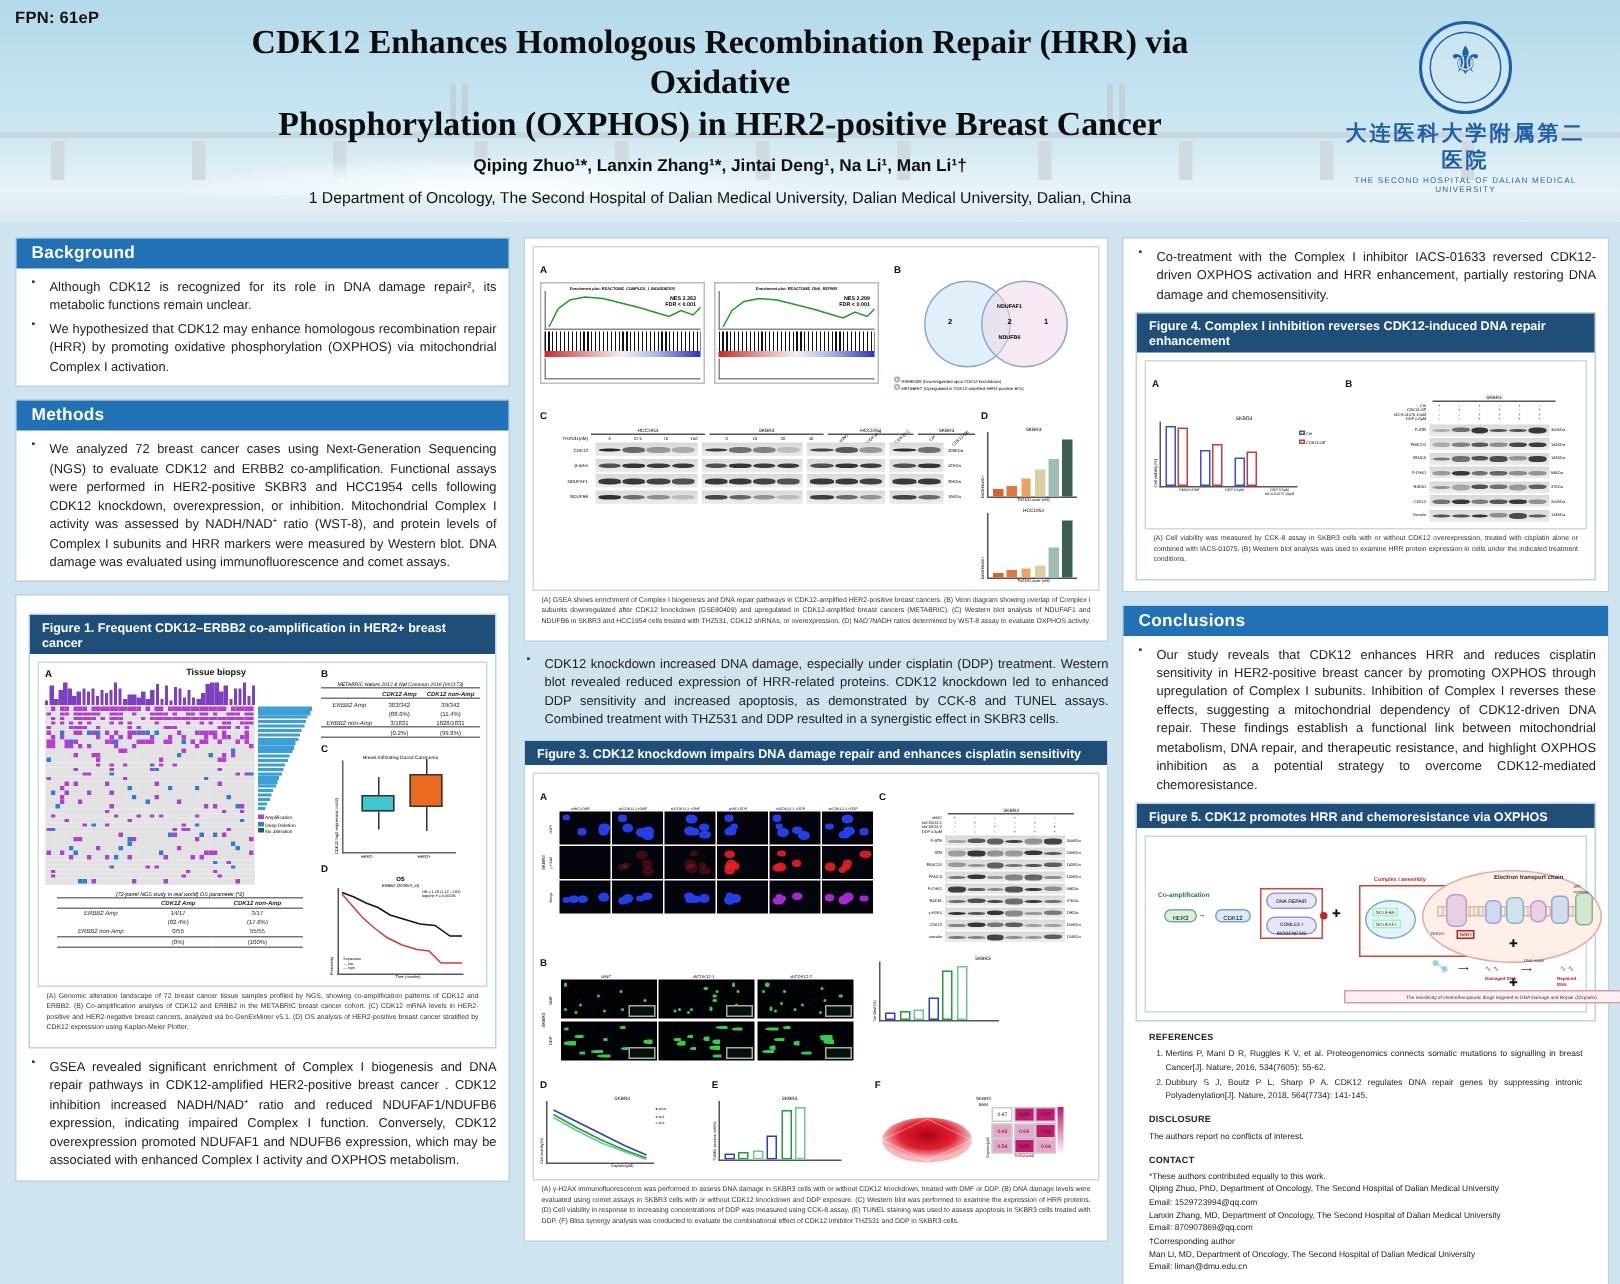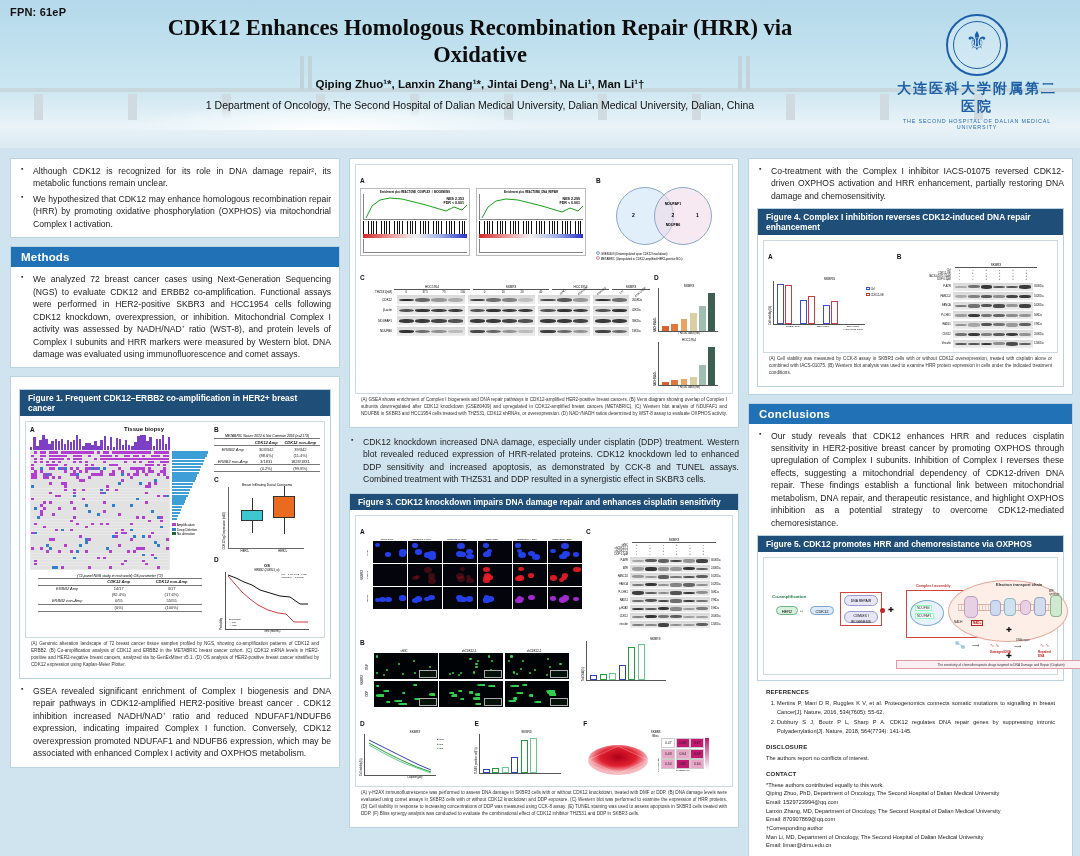--- a/index.html
+++ b/index.html
@@ -178,39 +178,41 @@
   <div class="pier" style="left:786px"></div>
   <div class="pier" style="left:880px"></div>
   <div class="pier" style="left:974px"></div>
   <div class="wave"></div>
 
   <div id="fpn">FPN: 61eP</div>
 
   <div id="title-block">
     <div id="poster-title">
       <div>CDK12 Enhances Homologous Recombination Repair (HRR) via Oxidative</div>
+      <div>Phosphorylation (OXPHOS) in HER2-positive Breast Cancer</div>
     </div>
     <div id="authors">Qiping Zhuo¹*, Lanxin Zhang¹*, Jintai Deng¹, Na Li¹, Man Li¹†</div>
     <div id="affil">1 Department of Oncology, The Second Hospital of Dalian Medical University, Dalian Medical University, Dalian, China</div>
   </div>
 
   <div id="logo-wrap">
     <div id="logo-seal">
       <div class="seal-glyph">⚜</div>
     </div>
     <div id="logo-cn">大连医科大学附属第二医院</div>
     <div id="logo-en">THE SECOND HOSPITAL OF DALIAN MEDICAL UNIVERSITY</div>
   </div>
 </div>
 
 <div id="columns">
 
   <div class="col" id="col1">
 
     <div class="panel">
+      <div class="sec-head">Background</div>
       <div class="sec-body">
         <ul class="bul">
           <li>Although CDK12 is recognized for its role in DNA damage repair², its metabolic functions remain unclear.</li>
           <li>We hypothesized that CDK12 may enhance homologous recombination repair (HRR) by promoting oxidative phosphorylation (OXPHOS) via mitochondrial Complex I activation.</li>
         </ul>
       </div>
     </div>
 
     <div class="panel">
       <div class="sec-head">Methods</div>
@@ -2949,21 +2951,21 @@
         <div class="fig-cap">(A) γ-H2AX immunofluorescence was performed to assess DNA damage in SKBR3 cells with or without CDK12 knockdown, treated with DMF or DDP. (B) DNA damage levels were evaluated using comet assays in SKBR3 cells with or without CDK12 knockdown and DDP exposure. (C) Western blot was performed to examine the expression of HRR proteins. (D) Cell viability in response to increasing concentrations of DDP was measured using CCK-8 assay. (E) TUNEL staining was used to assess apoptosis in SKBR3 cells treated with DDP. (F) Bliss synergy analysis was conducted to evaluate the combinational effect of CDK12 inhibitor THZ531 and DDP in SKBR3 cells.</div>
       </div>
     </div>
   </div>
 
   <div class="col" id="col3">
 
     <div class="panel">
       <div class="sec-body">
         <ul class="bul">
-          <li>Co-treatment with the Complex I inhibitor IACS-01075 reversed CDK12-driven OXPHOS activation and HRR enhancement, partially restoring DNA damage and chemosensitivity.</li>
+          <li>Co-treatment with the Complex I inhibitor IACS-01633 reversed CDK12-driven OXPHOS activation and HRR enhancement, partially restoring DNA damage and chemosensitivity.</li>
         </ul>
 
         <div class="figbox" style="margin-top:6px">
           <div class="fig-title">Figure  4. Complex I inhibition reverses CDK12-induced DNA repair enhancement</div>
           <div class="fig-inner">
             <div class="figframe">
               <div style="display:flex; gap:6px;">
                 <div style="width:132px;">
                   <span class="panel-letter">A</span>
                   <div style="font-size:3.4px; text-align:center; margin-top:14px;">SKBR3</div>

